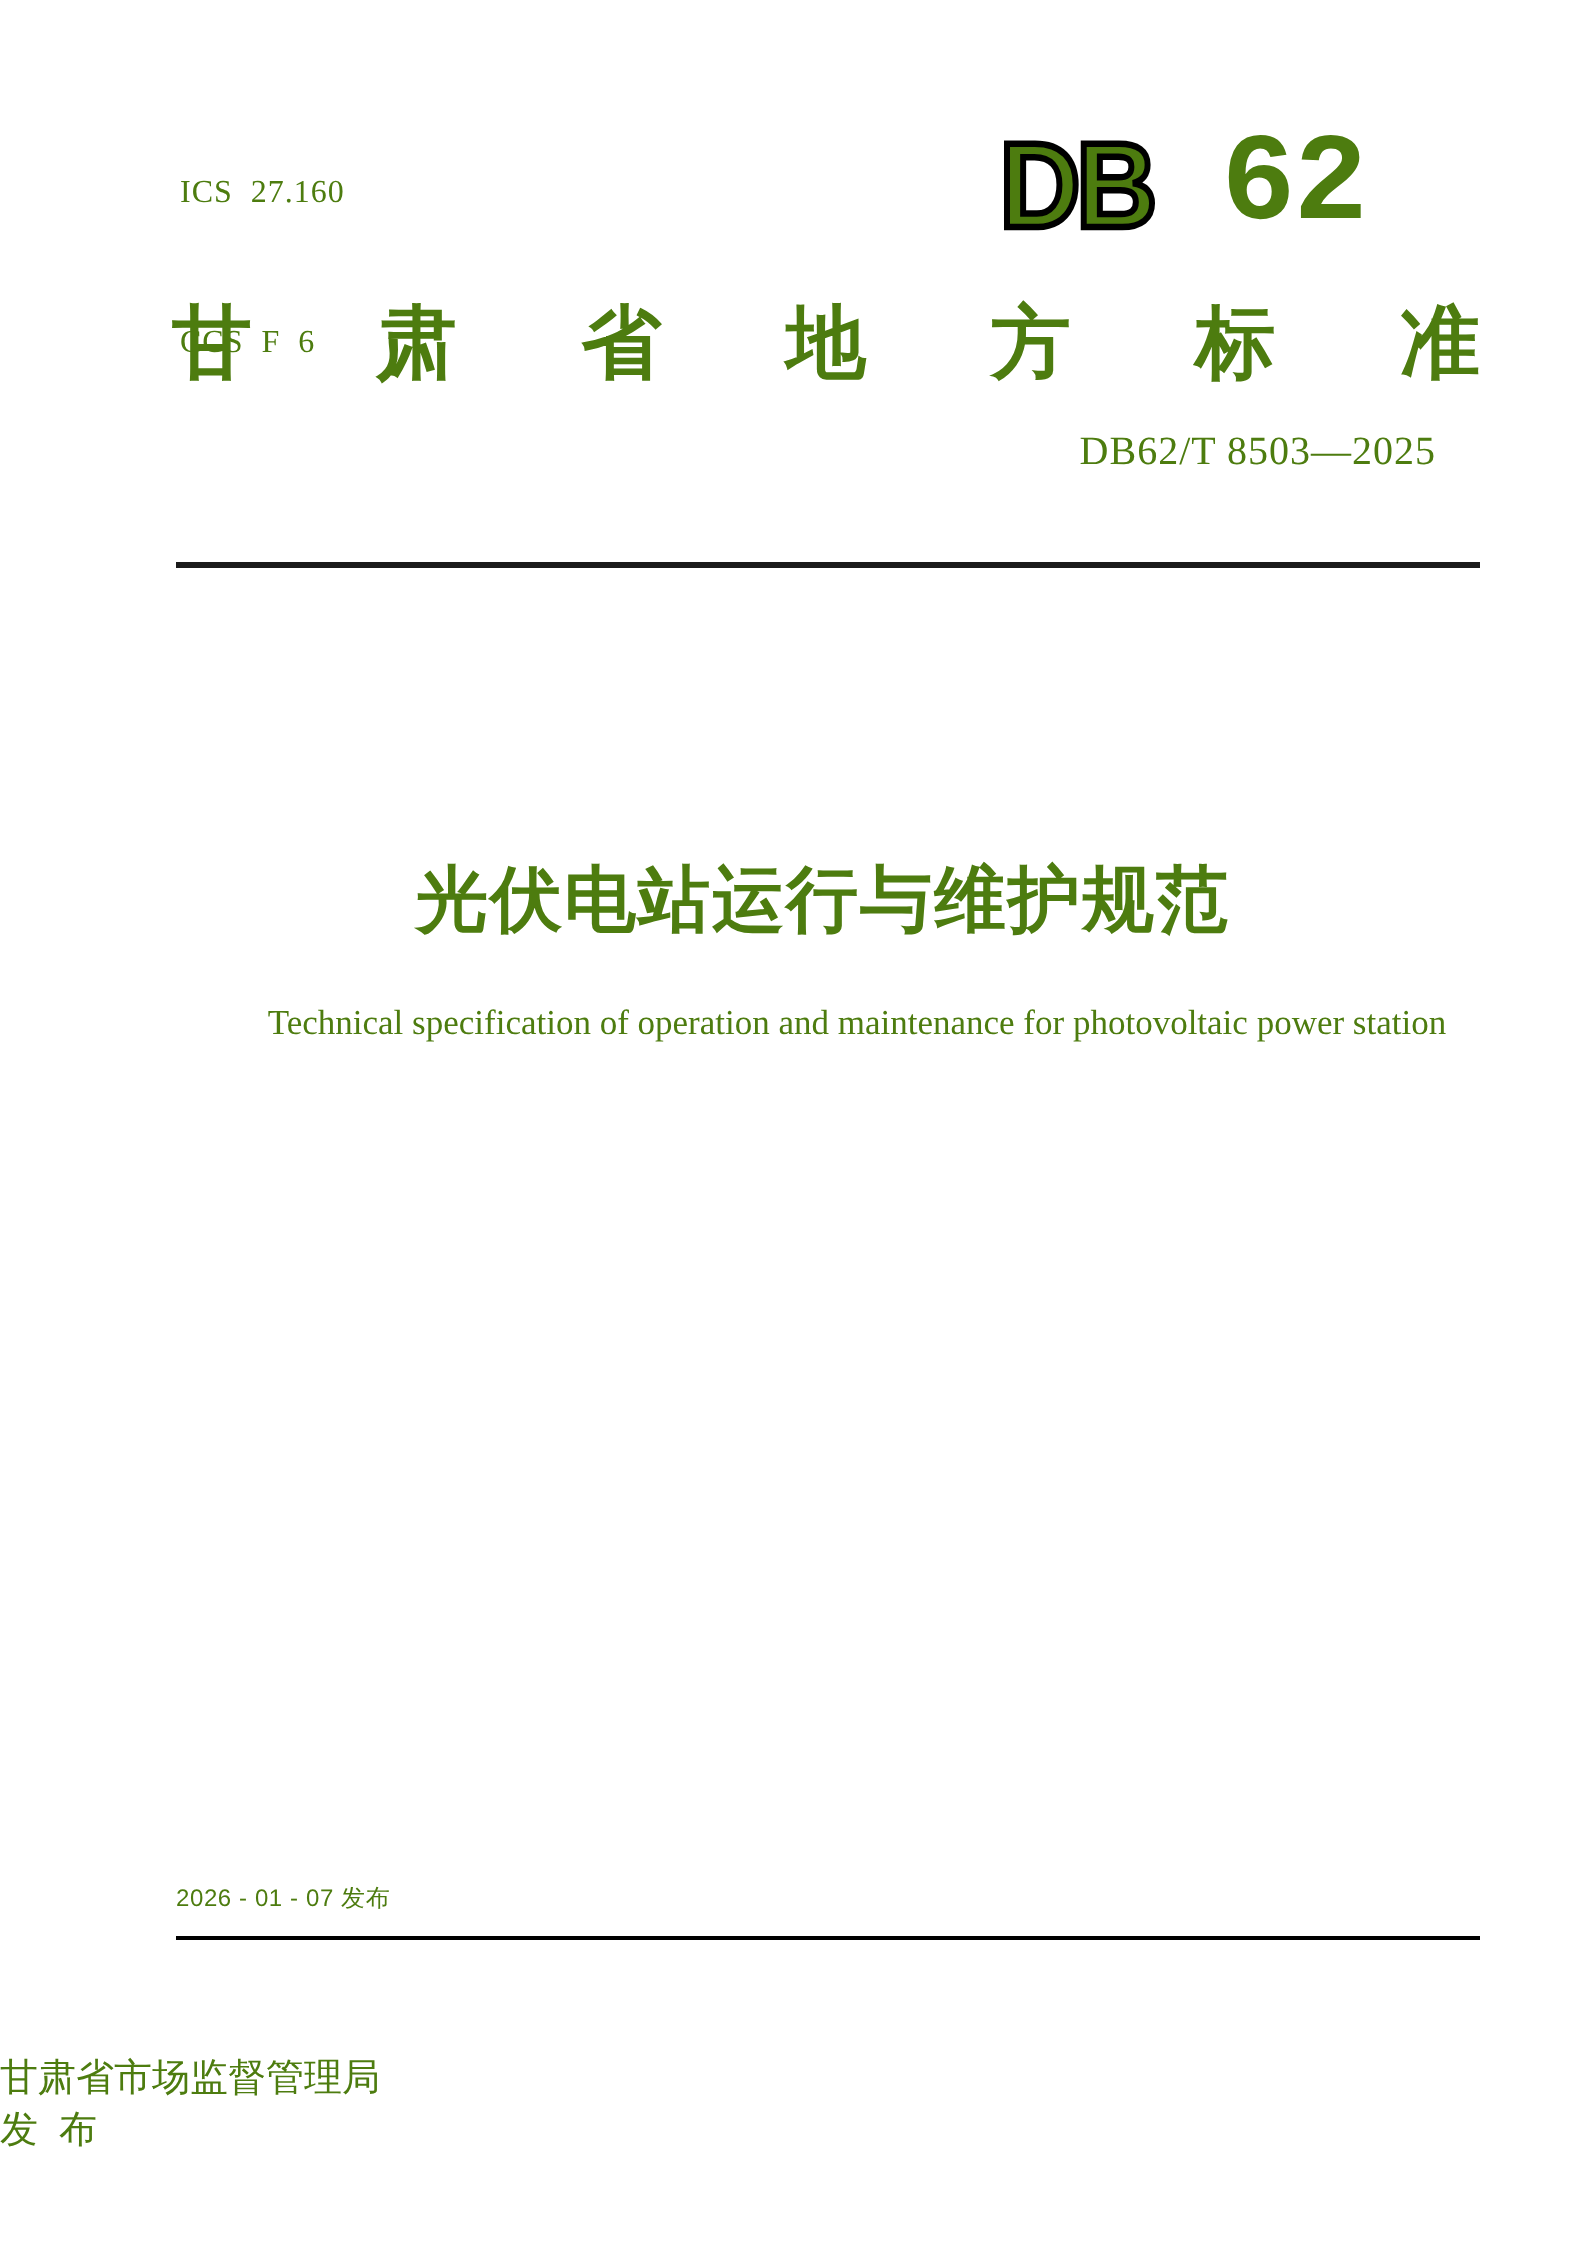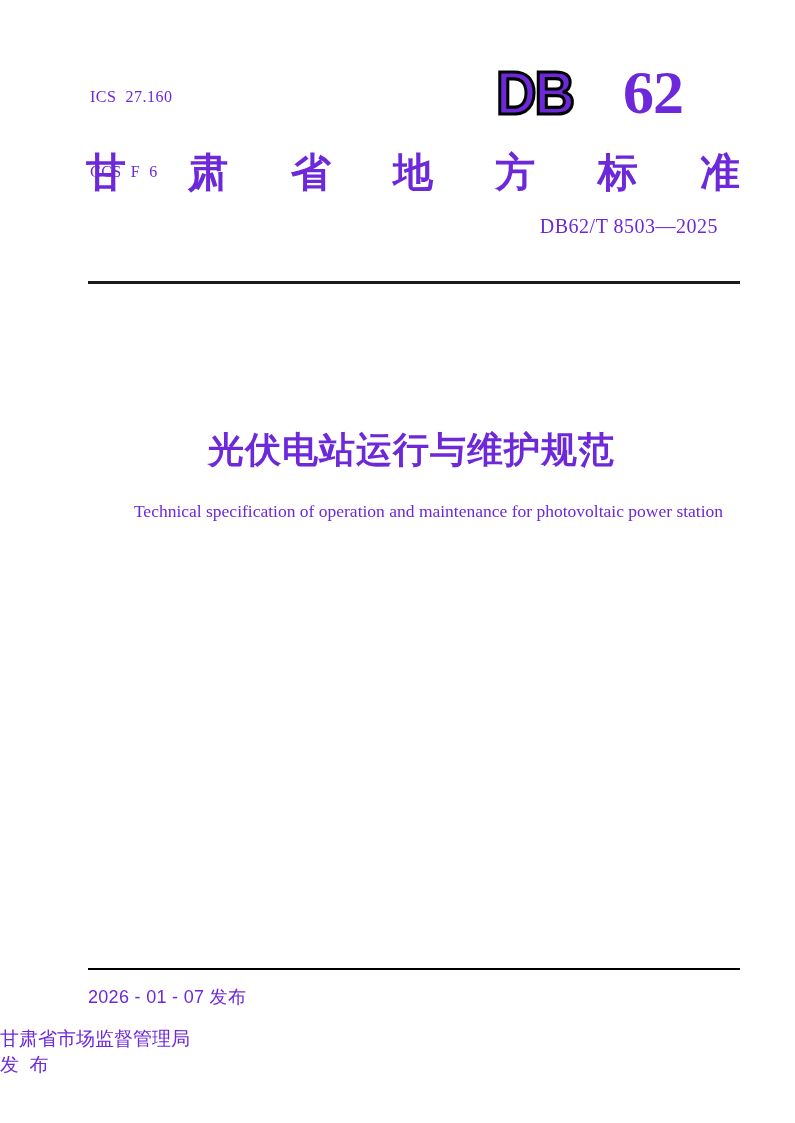--- a/index.html
+++ b/index.html
@@ -1,21 +1,21 @@
 <!DOCTYPE html>
 <html><head>
 <meta charset="utf-8">
 <style>
   html, body { margin: 0; padding: 0; background: #ffffff; }
   .page {
     position: relative;
     width: 795px;
     height: 1123px;
     background: #ffffff;
-    color: #6d28d9;
+    color: #4d7c0f;
     font-family: "Liberation Sans", sans-serif;
     overflow: hidden;
     margin: 0 auto;
   }
   
   .codes {
     position: absolute;
     left: 90px;
     top: 34px;
     font-family: "Liberation Serif", serif;
@@ -37,25 +37,25 @@
   .logo-db {
     font-family: "Liberation Sans", sans-serif;
     font-weight: 900;
     font-size: 56px;
     letter-spacing: -2px;
     -webkit-text-stroke: 3px #000;
     line-height: 1;
     transform: scaleY(1.08);
   }
   .logo-62 {
-    font-family: Liberation Serif, serif;
+    font-family: Liberation Mono, monospace;
     font-weight: bold;
     font-size: 62px;
     line-height: 0.92;
-    margin-left: 16px;
+    margin-left: 0;
     letter-spacing: -1px;
   }
   
   .standard-name-row {
     position: absolute;
     left: 86px;
     top: 150px;
     width: 654px;
     display: flex;
     justify-content: space-between;
@@ -104,24 +104,23 @@
     line-height: 1.3;
     margin-left: 31px;
   }
   .date-row {
     position: absolute;
     left: 88px;
     top: 941px;
     width: 652px;
     display: flex;
     justify-content: space-between;
-    font-size: 18px;
+    font-size: 12px;
     white-space: pre;
     letter-spacing: 0.3px;
-    margin-top: 44px;
   }
   .rule-bottom {
     position: absolute;
     left: 88px;
     top: 968px;
     width: 652px;
     height: 2px;
     background: #000000;
   }
   .publisher-row {

